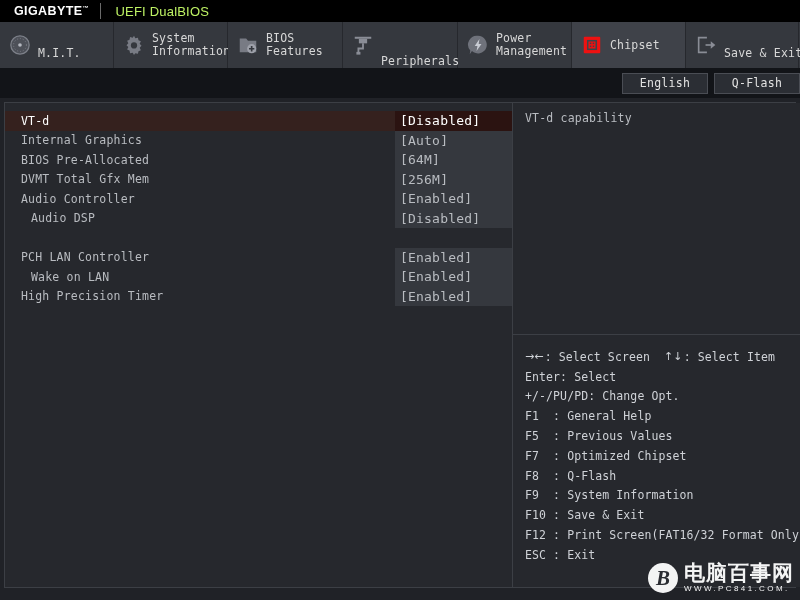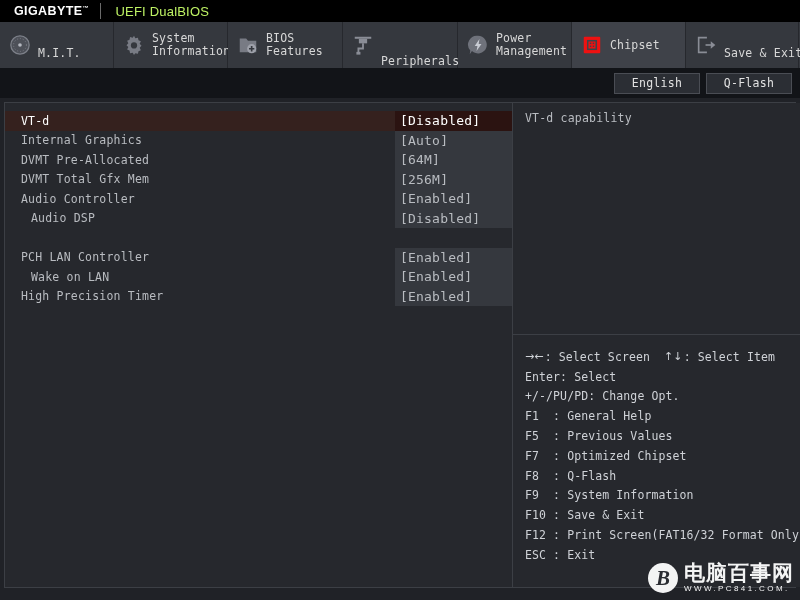--- a/index.html
+++ b/index.html
@@ -96,21 +96,20 @@
 
   
   .utilbar {
     position: absolute;
     left: 0; top: 68px;
     width: 800px; height: 30px;
     background: #121418;
     display: flex;
     justify-content: flex-end;
     align-items: center;
-    padding-right: 8px;
     gap: 6px;
   }
   .utilbtn {
     width: 86px; height: 21px;
     background: #2b2e34;
     border: 1px solid #4a4d54;
     color: #e2e2e2;
     font-size: 11.5px;
     display: flex;
     align-items: center;
@@ -351,21 +350,21 @@
     <div class="settings" id="settings-list">
         <div class="srow selected">
           <div class="slabel">VT-d</div>
           <div class="svalue">[Disabled]</div>
         </div>
         <div class="srow">
           <div class="slabel">Internal Graphics</div>
           <div class="svalue">[Auto]</div>
         </div>
         <div class="srow">
-          <div class="slabel">DVMT Pre-Allocated</div>
+          <div class="slabel">BIOS Pre-Allocated</div>
           <div class="svalue">[64M]</div>
         </div>
         <div class="srow">
           <div class="slabel">DVMT Total Gfx Mem</div>
           <div class="svalue">[256M]</div>
         </div>
         <div class="srow">
           <div class="slabel">Audio Controller</div>
           <div class="svalue">[Enabled]</div>
         </div>

